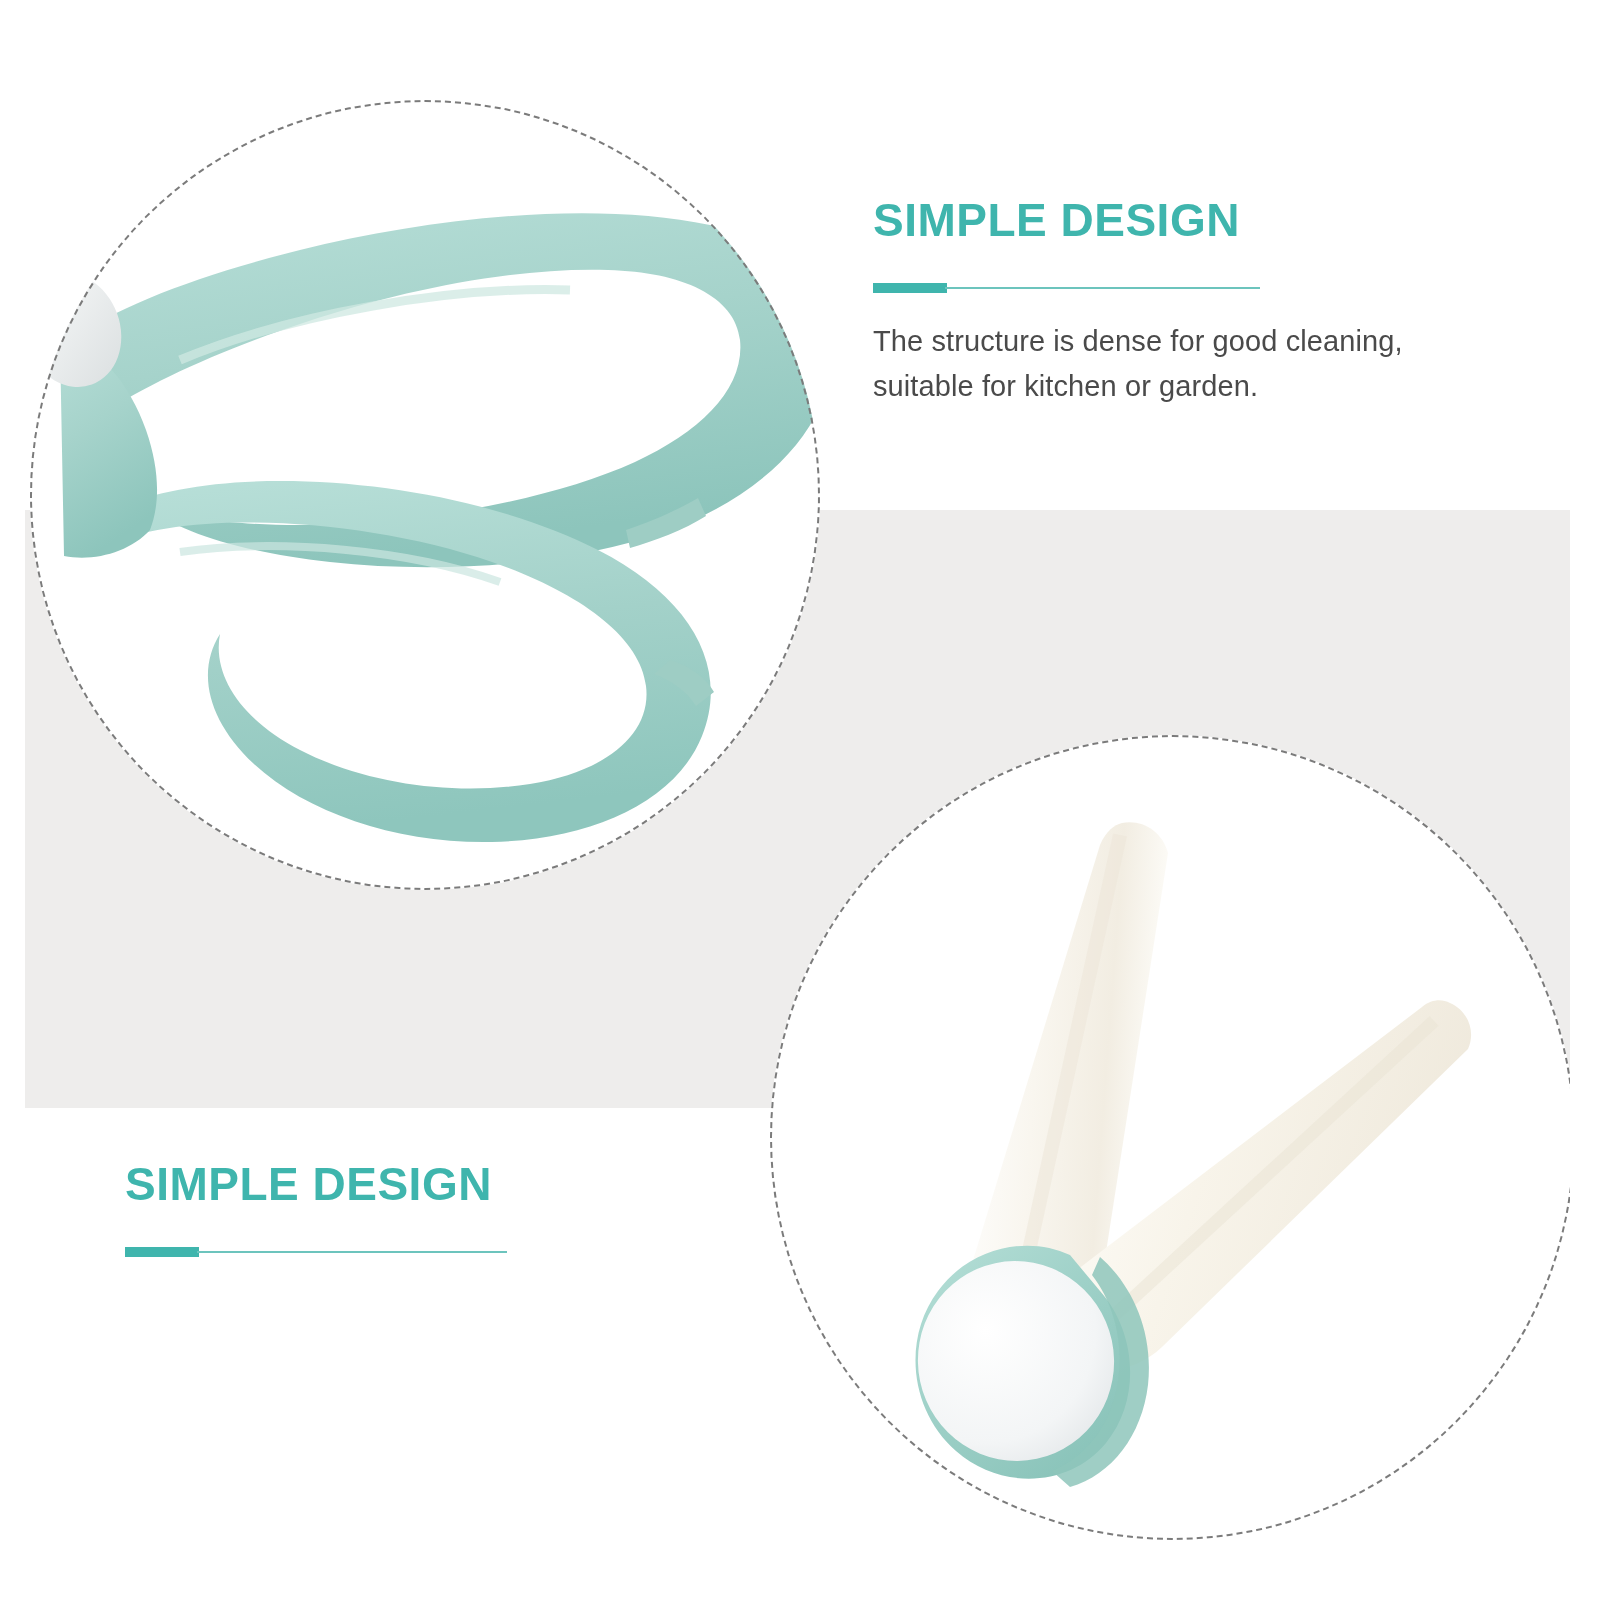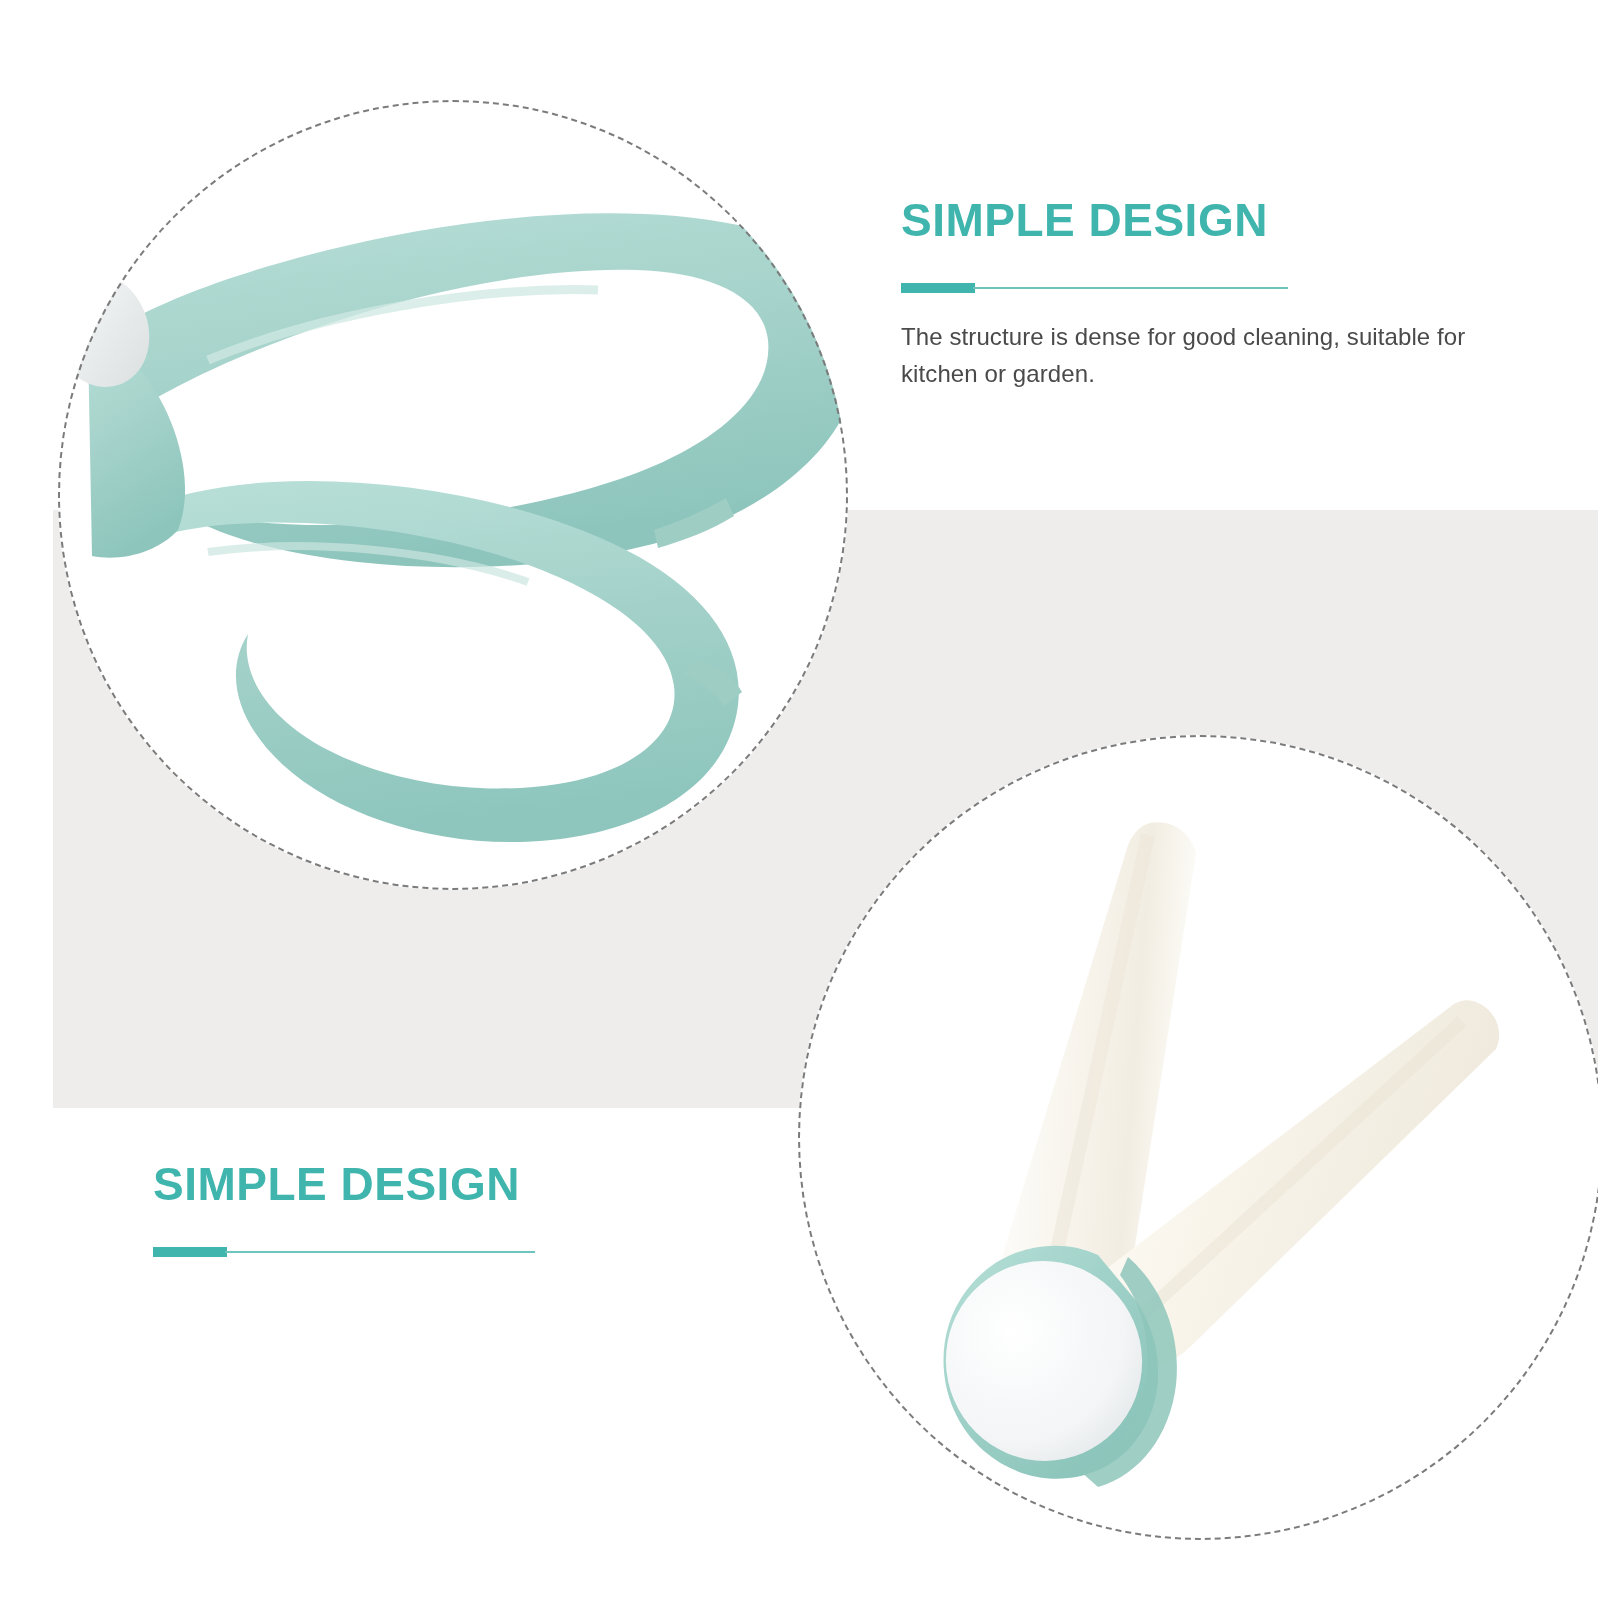--- a/index.html
+++ b/index.html
@@ -9,21 +9,20 @@
   }
   body {
     font-family: "Liberation Sans", sans-serif;
   }
   #canvas {
     position: relative;
     width: 1570px;
     height: 1600px;
     background: #ffffff;
     overflow: hidden;
-    margin-left: 28px;
   }
 
   
   .grey-panel {
     position: absolute;
     left: 25px;
     top: 510px;
     width: 1550px;
     height: 598px;
     background: #eeedec;
@@ -87,21 +86,21 @@
     top: 4px;
     height: 2px;
     background: #6cc4bd;
   }
   #divider-top .thin    { width: 315px; }
   #divider-bottom .thin { width: 310px; }
 
   .body-text {
     margin: 0;
     padding-top: 26px;
-    font-size: 24px;
+    font-size: 29px;
     line-height: 1.53;
     color: #4a4a4a;
     letter-spacing: 0.1px;
   }
 </style>
 </head>
 <body>
 
 <div id="canvas">
 

